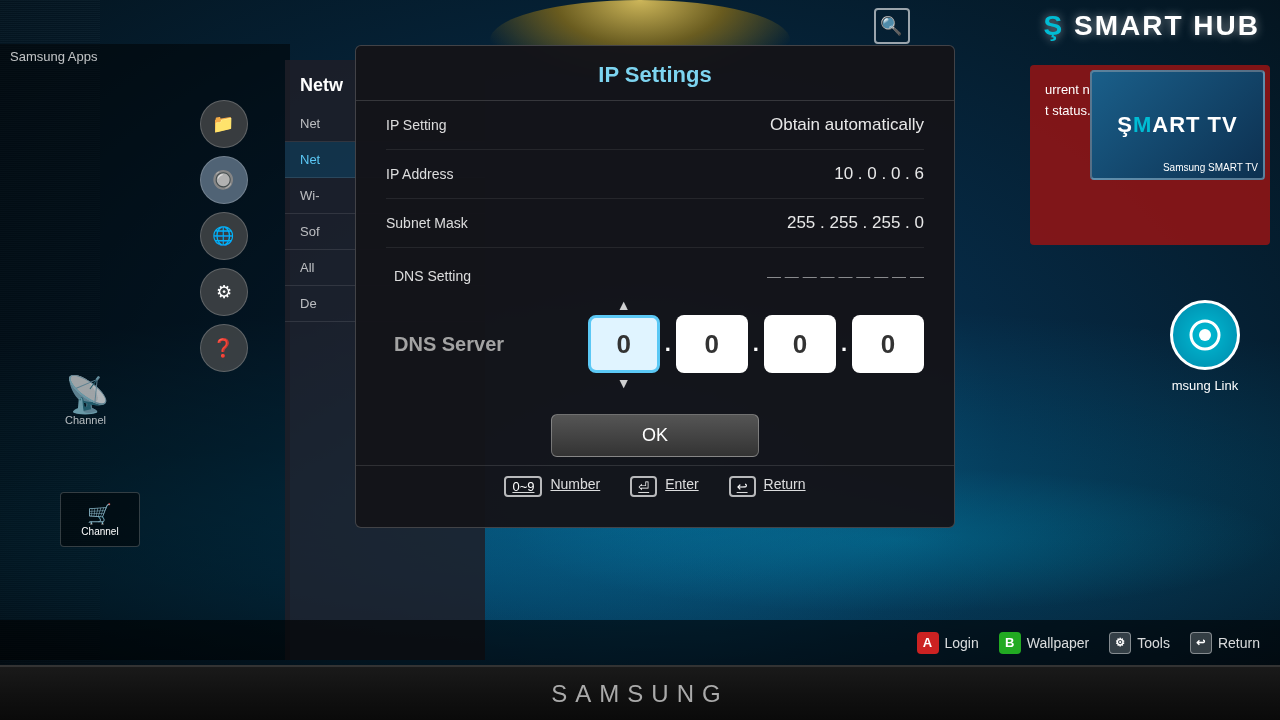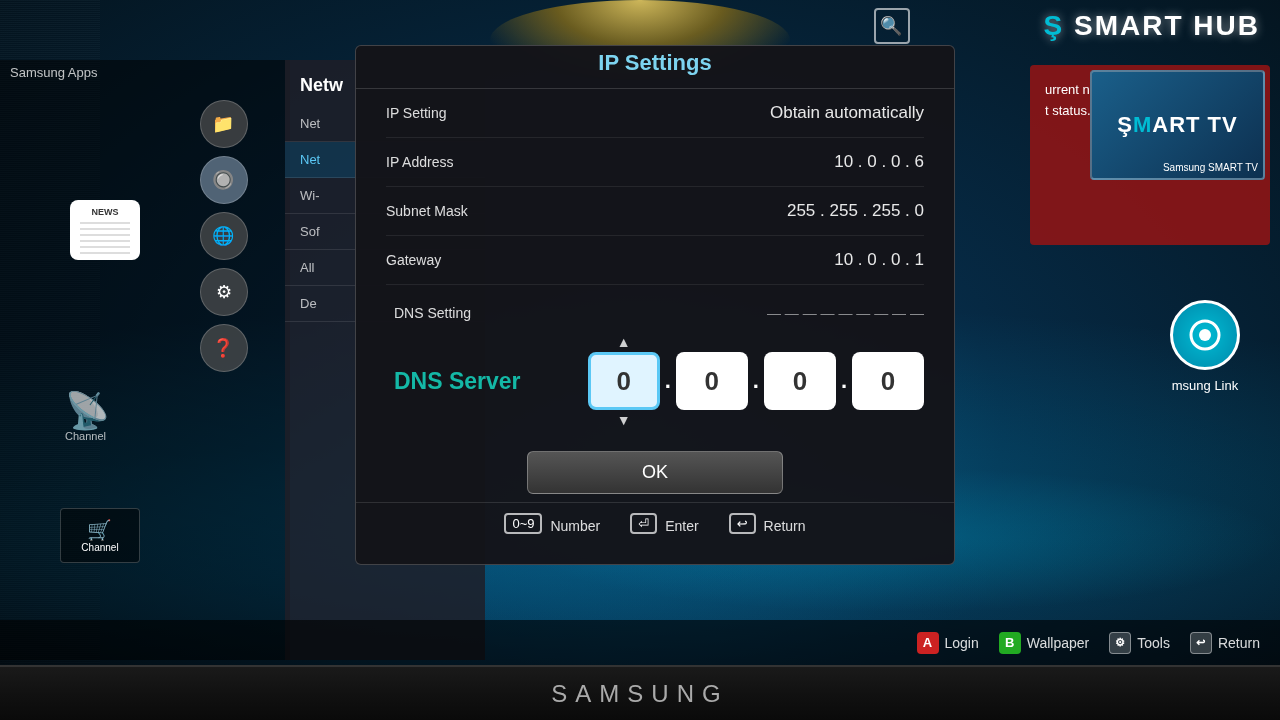--- a/index.html
+++ b/index.html
@@ -94,21 +94,21 @@
       align-items: center;
       justify-content: center;
       color: white;
       font-size: 18px;
     }
 
     
     .left-panel {
       position: absolute;
       left: 0;
-      top: 60px;
+      top: 44px;
       width: 290px;
       bottom: 60px;
       background: rgba(0,0,0,0.5);
     }
 
     
     .app-icon {
       position: absolute;
       width: 70px;
       height: 60px;
@@ -234,21 +234,21 @@
       border: 1px solid rgba(255,255,255,0.2);
       padding-bottom: 20px;
       z-index: 100;
     }
 
     .dialog-title {
       text-align: center;
       color: #7dd4f0;
       font-size: 22px;
       font-weight: bold;
-      padding: 4px 20px 12px;
+      padding: 16px 20px 12px;
       border-bottom: 1px solid rgba(255,255,255,0.15);
     }
 
     .dialog-body {
       padding: 0 30px;
     }
 
     .settings-row {
       display: flex;
       justify-content: space-between;
@@ -280,22 +280,22 @@
     }
 
     .dns-server-row {
       display: flex;
       justify-content: space-between;
       align-items: center;
       padding: 4px 0 12px;
     }
 
     .dns-server-label {
-      color: #14b8a6;
-      font-size: 23px;
+      color: #a3a3a3;
+      font-size: 20px;
       font-weight: bold;
     }
 
     
     .dns-inputs {
       display: flex;
       align-items: center;
       gap: 2px;
     }
 
@@ -352,41 +352,42 @@
     }
 
     .ok-button {
       background: linear-gradient(180deg, #555 0%, #333 100%);
       color: white;
       border: 1px solid rgba(255,255,255,0.3);
       border-radius: 6px;
       padding: 10px 60px;
       font-size: 18px;
       cursor: pointer;
-      width: 256px;
+      width: 208px;
       text-align: center;
     }
 
     
     .hint-bar {
       display: flex;
       align-items: center;
       justify-content: center;
       gap: 30px;
       padding: 10px 20px;
       margin-top: 8px;
       border-top: 1px solid rgba(255,255,255,0.12);
     }
 
     .hint-item {
       display: flex;
-      align-items: flex-end;
+      align-items: flex-start;
       gap: 8px;
       color: rgba(255,255,255,0.85);
       font-size: 14px;
+      text-decoration: underline;
     }
 
     .hint-key {
       border: 2px solid rgba(255,255,255,0.7);
       border-radius: 4px;
       padding: 1px 6px;
       font-size: 13px;
       color: white;
     }
 
@@ -484,24 +485,20 @@
   <span class="smart-s">Ş</span>
   <span>SMART HUB</span>
 </div>
 
 <div class="search-icon-top">🔍</div>
 
 <div class="left-panel">
 
   <div style="position:absolute;top:5px;left:10px;color:rgba(255,255,255,0.75);font-size:13px;">Samsung Apps</div>
 
-  <div class="app-icon news-icon" style="left:70px;top:140px;flex-direction:column;">
-    <div style="font-size:9px;color:#333;font-weight:bold;">NEWS</div>
-    <div style="width:50px;height:35px;background:repeating-linear-gradient(0deg,#ddd 0px,#ddd 2px,#fff 2px,#fff 6px);margin-top:2px;"></div>
-  </div>
 
   <div style="position:absolute;left:65px;top:370px;color:rgba(255,255,255,0.7);font-size:11px;text-align:center;">Channel</div>
 
   <div style="position:absolute;left:65px;top:330px;font-size:36px;color:rgba(255,255,255,0.7);">📡</div>
 
   <div style="position:absolute;left:60px;top:448px;width:80px;height:55px;background:rgba(0,0,0,0.5);border:1px solid rgba(255,255,255,0.2);border-radius:4px;display:flex;flex-direction:column;align-items:center;justify-content:center;">
     <div style="font-size:20px;">🛒</div>
     <div style="color:white;font-size:10px;">Channel</div>
   </div>
 </div>
@@ -561,24 +558,20 @@
     <div class="settings-row">
       <span class="settings-label">IP Address</span>
       <span class="settings-value">10 . 0 . 0 . 6</span>
     </div>
 
     <div class="settings-row">
       <span class="settings-label">Subnet Mask</span>
       <span class="settings-value">255 . 255 . 255 . 0</span>
     </div>
 
-    <div class="settings-row">
-      <span class="settings-label">Gateway</span>
-      <span class="settings-value">10 . 0 . 0 . 1</span>
-    </div>
 
     <div class="dns-section">
 
       <div class="dns-setting-row">
         <span class="settings-label">DNS Setting</span>
         <span class="settings-value" style="color:rgba(255,255,255,0.5);font-size:14px;">— — — — — — — — —</span>
       </div>
 
       <div class="dns-server-row">
         <span class="dns-server-label">DNS Server</span>

